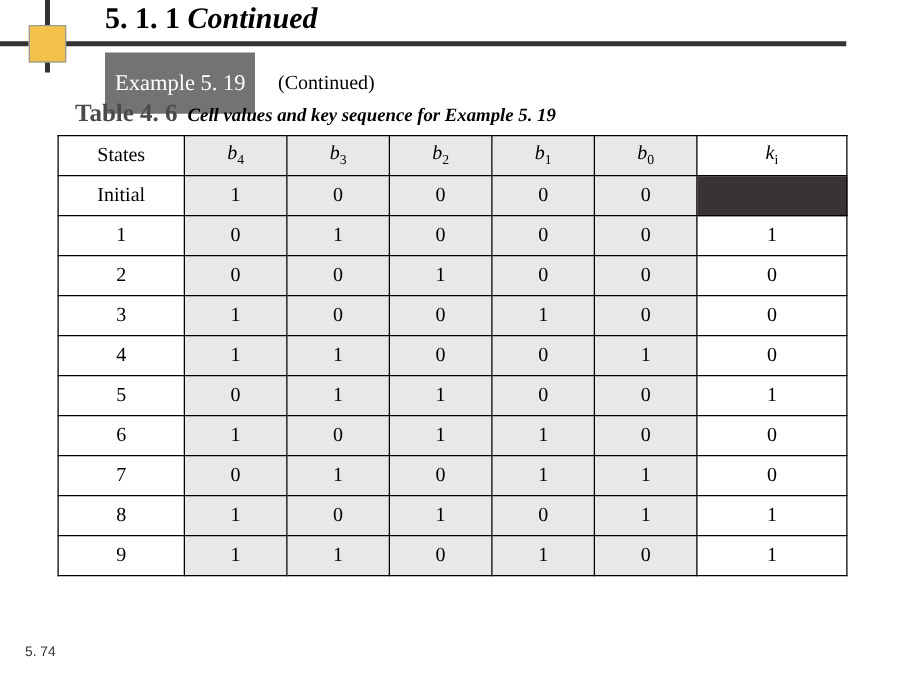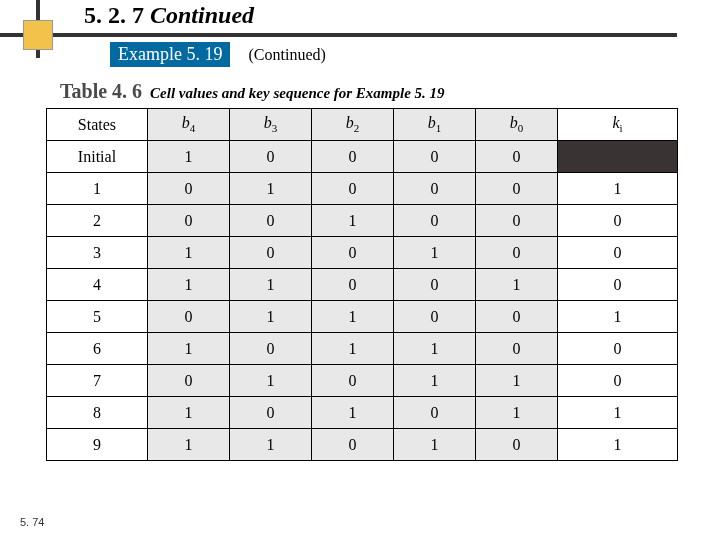--- a/index.html
+++ b/index.html
@@ -61,26 +61,25 @@
   }
   .example-row {
     position: absolute;
     left: 84px;
     top: 42px;
     display: flex;
     align-items: center;
     gap: 18px;
   }
   .example-badge {
-    background: #0369a1;
+    background: #737373;
     color: #fff;
     font-size: 18px;
-    padding: 2px 8px;
+    padding: 14px 8px;
     font-family: "Times New Roman", serif;
-    margin-left: 26px;
   }
   .continued-label {
     font-size: 16px;
   }
   .table-caption-row {
     position: absolute;
     left: 60px;
     top: 80px;
     display: flex;
     align-items: baseline;
@@ -149,21 +148,21 @@
 </style>
 </head>
 <body>
 
 <div class="header-area">
   <div class="deco-line-v"></div>
   <div class="deco-line-h1"></div>
   <div class="deco-square"></div>
   <div class="deco-line-h2"></div>
   <div class="section-title">
-    <span>5. 2. 7</span>
+    <span>5. 1. 1</span>
     <span class="italic">Continued</span>
   </div>
 </div>
 
 <div class="example-row">
   <div class="example-badge">Example 5. 19</div>
   <div class="continued-label">(Continued)</div>
 </div>
 
 <div class="table-caption-row">

